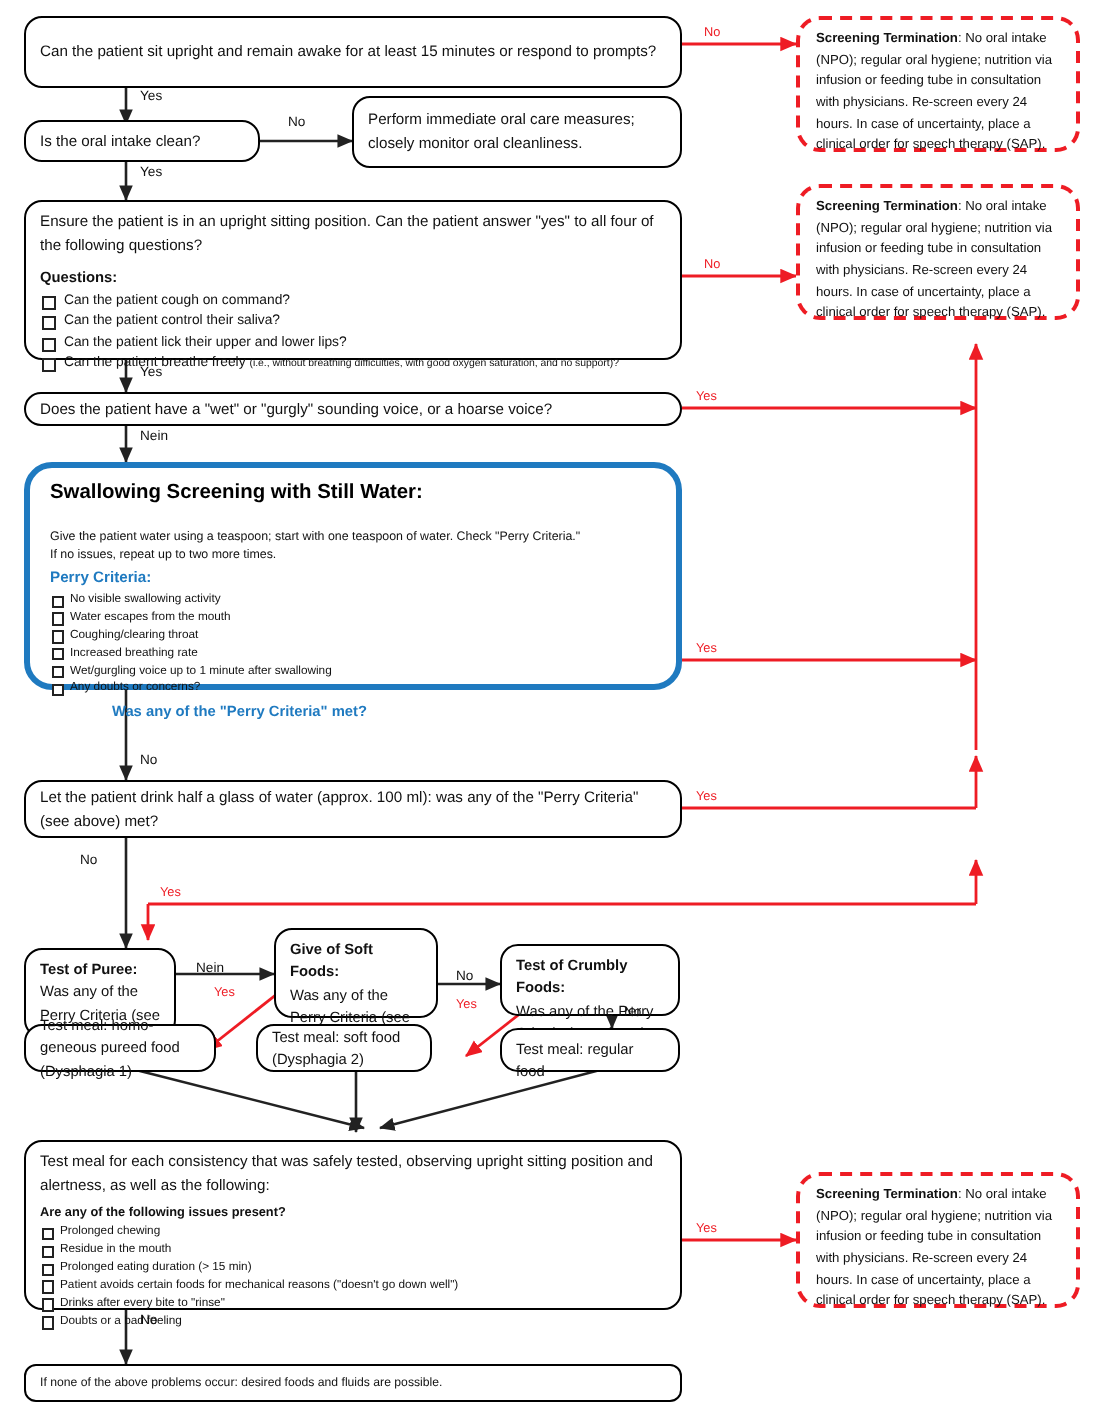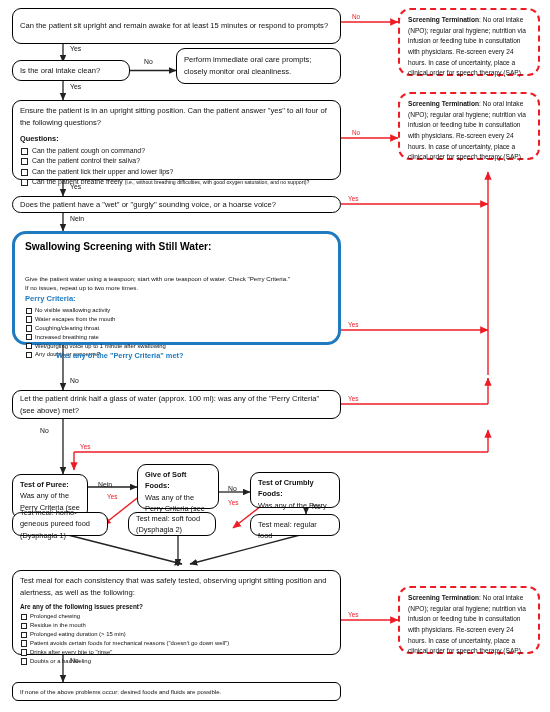--- a/index.html
+++ b/index.html
@@ -25,21 +25,21 @@
   }
   .node.big{font-size:7.6px;}
   .node.small{font-size:6.1px;line-height:1.5;}
 
   
   .node.blue{
     border:3.2px solid #1f7ac0;
     border-radius:14px;
     padding:6px 10px;
   }
-  .blue-title{font-weight:bold;font-size:10.2px;line-height:1.35;margin-bottom:20px;color:#000;}
+  .blue-title{font-weight:bold;font-size:10.2px;line-height:1.35;margin-bottom:10px;color:#000;}
   .blue-sub{font-size:6.2px;line-height:1.5;color:#111;}
   .blue-crit-hd{font-weight:bold;font-size:7.6px;color:#1f7ac0;margin-top:1px;margin-bottom:1px;}
 
   
   .node.red{
     border:2px dashed #ee1c24;
     border-radius:12px;
     padding:5px 8px;
     font-size:6.6px;
     line-height:1.62;
@@ -152,21 +152,21 @@
 
   <div class="node big" style="left:12px;top:8px;width:329px;height:36px;display:flex;align-items:center;">
     <span>Can the patient sit upright and remain awake for at least 15 minutes or respond to prompts?</span>
   </div>
 
   <div class="node big" style="left:12px;top:60px;width:118px;height:21px;display:flex;align-items:center;">
     <span>Is the oral intake clean?</span>
   </div>
 
   <div class="node big" style="left:176px;top:48px;width:165px;height:36px;display:flex;align-items:center;">
-    <span>Perform immediate oral care prompts; closely monitor oral cleanliness.</span>
+    <span>Perform immediate oral care measures; closely monitor oral cleanliness.</span>
   </div>
 
   <div class="node big" style="left:12px;top:196px;width:329px;height:17px;display:flex;align-items:center;">
     <span>Does the patient have a "wet" or "gurgly" sounding voice, or a hoarse voice?</span>
   </div>
 
   <div class="node big" style="left:12px;top:100px;width:329px;height:80px;">
     <div>Ensure the patient is in an upright sitting position. Can the patient answer "yes" to all four of the following questions?</div>
     <div class="q-hd">Questions:</div>
     <ul class="chk">

